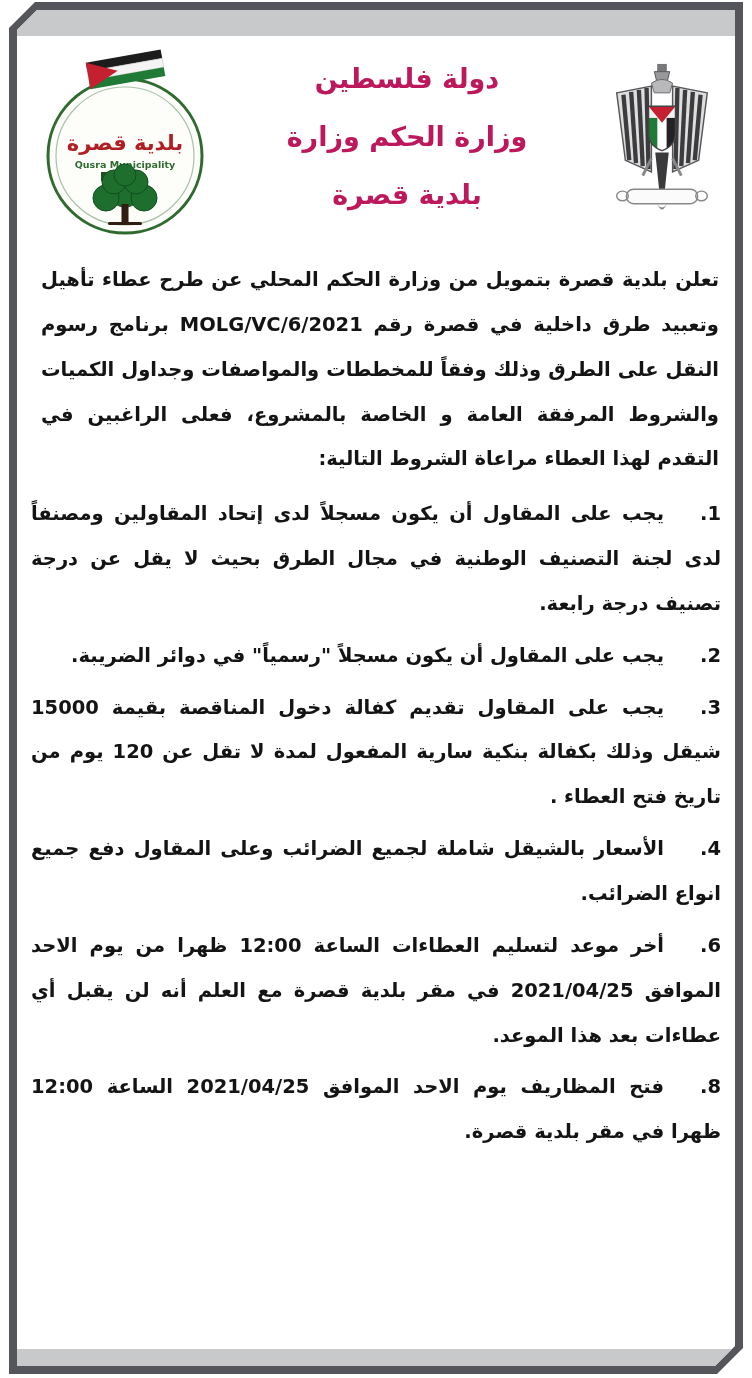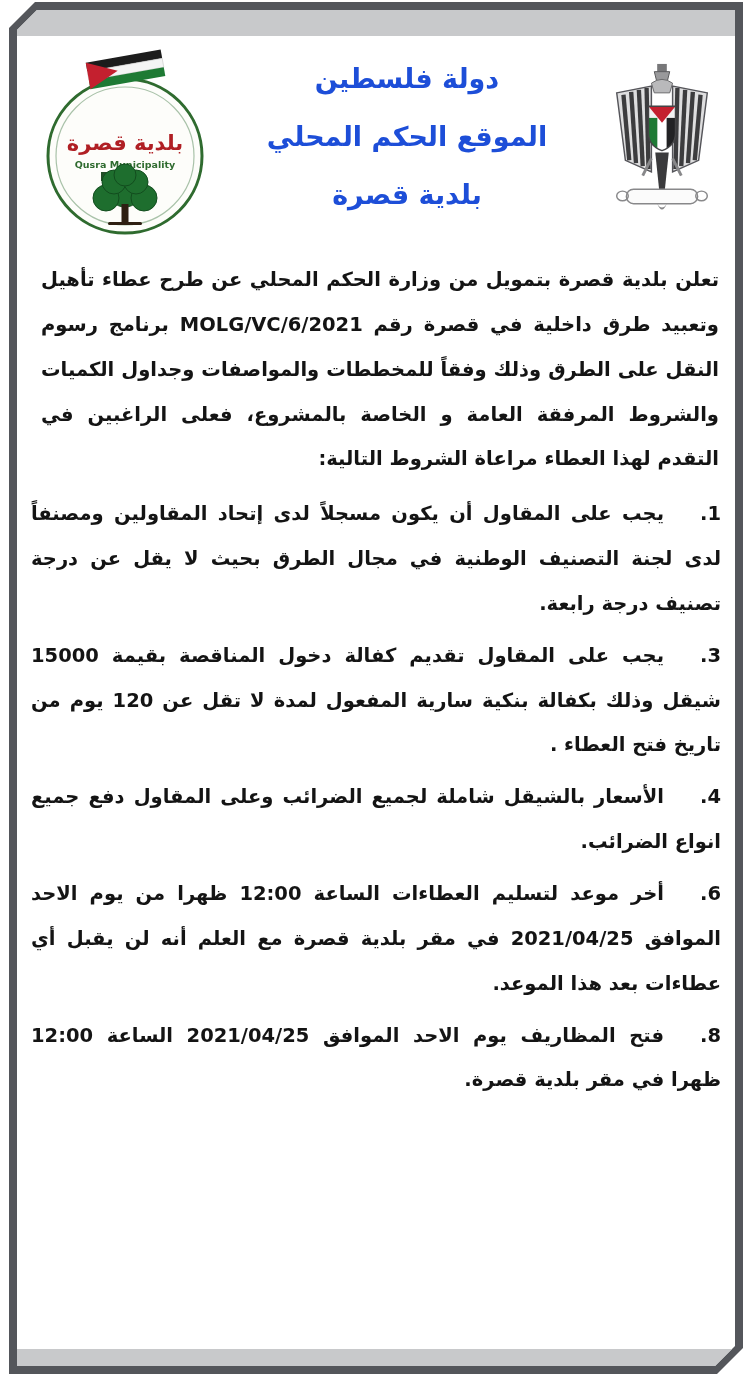--- a/index.html
+++ b/index.html
@@ -18,21 +18,21 @@
     display:flex;flex-direction:column;
   }
   .topbar{height:26px;background:#c8c9cb;flex:0 0 auto;}
   .bottombar{height:17px;background:#c8c9cb;flex:0 0 auto;}
   .content{flex:1 1 auto;overflow:hidden;padding:4px 14px 0 14px;}
 
   .header{display:flex;align-items:flex-start;margin-top:6px;}
   .seal{flex:0 0 auto;margin-left:14px;}
   .eagle{flex:0 0 auto;margin-right:6px;margin-top:12px;}
   .titles{flex:1 1 auto;text-align:center;padding-top:16px;}
-  .titles .t{font-weight:bold;font-size:27px;color:#1d4ed8;margin:0 0 24px 0;line-height:1.25;}
+  .titles .t{font-weight:bold;font-size:27px;color:#be185d;margin:0 0 24px 0;line-height:1.25;}
   .titles .t:last-child{margin-bottom:0;}
 
   .bodytext{direction:rtl;font-weight:bold;color:#141414;font-size:19.5px;line-height:2.3;}
   .intro{text-align:justify;margin:16px 2px 10px 10px;}
   .list{margin:0;}
   .item{text-align:justify;margin-bottom:7px;}
   .num{padding-left:36px;white-space:nowrap;}
   svg text{font-family:"DejaVu Sans",sans-serif;}
 </style>
 </head>
@@ -65,21 +65,21 @@
             <circle cx="69" cy="136" r="12"></circle>
             <circle cx="91" cy="136" r="12"></circle>
             <circle cx="80" cy="129" r="11"></circle>
           </g>
           <rect x="76.5" y="158" width="7" height="20" fill="#2e1f12"></rect>
           <rect x="63" y="176" width="34" height="3" rx="1.5" fill="#2e1f12"></rect>
         </svg>
 
         <div class="titles">
           <div class="t">دولة فلسطين</div>
-          <div class="t">الموقع الحكم المحلي</div>
+          <div class="t">وزارة الحكم وزارة</div>
           <div class="t">بلدية قصرة</div>
         </div>
 
         <svg class="eagle" width="106" height="168" viewBox="0 0 110 166">
           <defs>
             <clipPath id="sc">
                 <path d="M41,46 h28 v28 q0,13 -14,18 q-14,-5 -14,-18 z"></path>
               </clipPath>
           </defs>
           <rect x="50" y="2" width="10" height="8" fill="#777779"></rect>
@@ -115,20 +115,23 @@
       </div>
 
       <div class="bodytext">
         <p class="intro">تعلن بلدية قصرة بتمويل من وزارة الحكم المحلي عن طرح عطاء تأهيل وتعبيد طرق داخلية في قصرة رقم MOLG/VC/6/2021 برنامج رسوم النقل على الطرق وذلك وفقاً للمخططات والمواصفات وجداول الكميات والشروط المرفقة العامة و الخاصة بالمشروع، فعلى الراغبين في التقدم لهذا العطاء مراعاة الشروط التالية:</p>
 
         <div class="list">
           <div class="item">
             <span class="num">1.</span><span>يجب على المقاول أن يكون مسجلاً لدى إتحاد المقاولين ومصنفاً لدى لجنة التصنيف الوطنية في مجال الطرق بحيث لا يقل عن درجة تصنيف درجة رابعة.</span>
           </div>
           <div class="item">
+            <span class="num">2.</span><span>يجب على المقاول أن يكون مسجلاً "رسمياً" في دوائر الضريبة.</span>
+          </div>
+          <div class="item">
             <span class="num">3.</span><span>يجب على المقاول تقديم كفالة دخول المناقصة بقيمة 15000 شيقل وذلك بكفالة بنكية سارية المفعول لمدة لا تقل عن 120 يوم من تاريخ فتح العطاء .</span>
           </div>
           <div class="item">
             <span class="num">4.</span><span>الأسعار بالشيقل شاملة لجميع الضرائب وعلى المقاول دفع جميع انواع الضرائب.</span>
           </div>
           <div class="item">
             <span class="num">6.</span><span>أخر موعد لتسليم العطاءات الساعة 12:00 ظهرا من يوم الاحد الموافق 2021/04/25 في مقر بلدية قصرة مع العلم أنه لن يقبل أي عطاءات بعد هذا الموعد.</span>
           </div>
           <div class="item">
             <span class="num">8.</span><span>فتح المظاريف يوم الاحد الموافق 2021/04/25 الساعة 12:00 ظهرا في مقر بلدية قصرة.</span>

